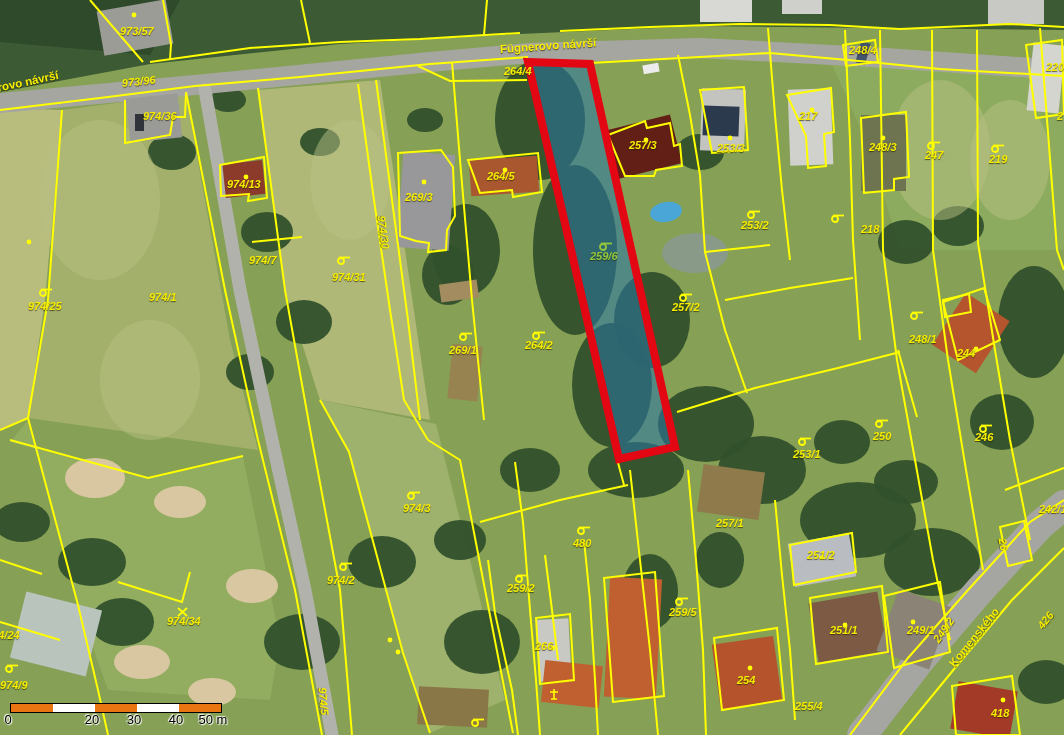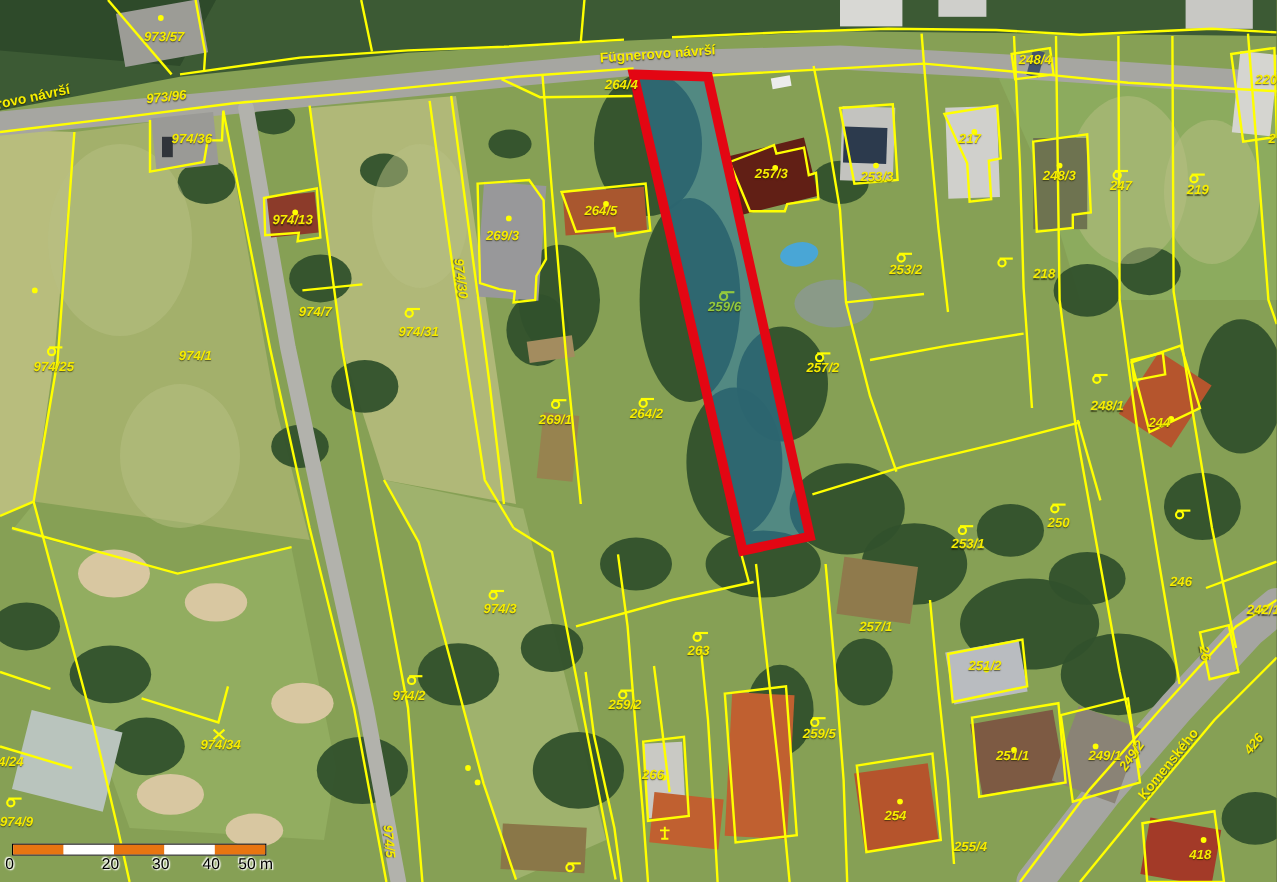--- a/index.html
+++ b/index.html
@@ -324,25 +324,25 @@
       <div class="plabel" style="left: 829px; top: 224px; margin-left: 32px;">218</div>
       <div class="plabel" style="left: 849px; top: 45px;">248/4</div>
       <div class="plabel" style="left: 869px; top: 142px;">248/3</div>
       <div class="plabel" style="left: 925px; top: 150px;">247</div>
       <div class="plabel" style="left: 989px; top: 154px;">219</div>
       <div class="plabel" style="left: 1046px; top: 62px;">220</div>
       <div class="plabel" style="left: 1057px; top: 111px;">2</div>
       <div class="plabel" style="left: 909px; top: 334px;">248/1</div>
       <div class="plabel" style="left: 957px; top: 348px;">244</div>
       <div class="plabel" style="left: 873px; top: 431px;">250</div>
-      <div class="plabel" style="left: 975px; top: 432px; margin-top: 48px;">246</div>
+      <div class="plabel" style="left: 975px; top: 432px;">246</div>
       <div class="plabel" style="left: 793px; top: 449px;">253/1</div>
       <div class="plabel" style="left: 403px; top: 503px;">974/3</div>
       <div class="plabel" style="left: 327px; top: 575px;">974/2</div>
-      <div class="plabel" style="left: 573px; top: 538px;">263</div>
+      <div class="plabel" style="left: 573px; top: 538px;">480</div>
       <div class="plabel" style="left: 507px; top: 583px;">259/2</div>
       <div class="plabel" style="left: 535px; top: 641px;">266</div>
       <div class="plabel" style="left: 669px; top: 607px;">259/5</div>
       <div class="plabel" style="left: 716px; top: 518px;">257/1</div>
       <div class="plabel" style="left: 807px; top: 550px;">251/2</div>
       <div class="plabel" style="left: 830px; top: 625px;">251/1</div>
       <div class="plabel" style="left: 737px; top: 675px;">254</div>
       <div class="plabel" style="left: 795px; top: 701px;">255/4</div>
       <div class="plabel" style="left: 1039px; top: 504px;">242/1</div>
       <div class="plabel" style="left: 907px; top: 625px;">249/1</div>

